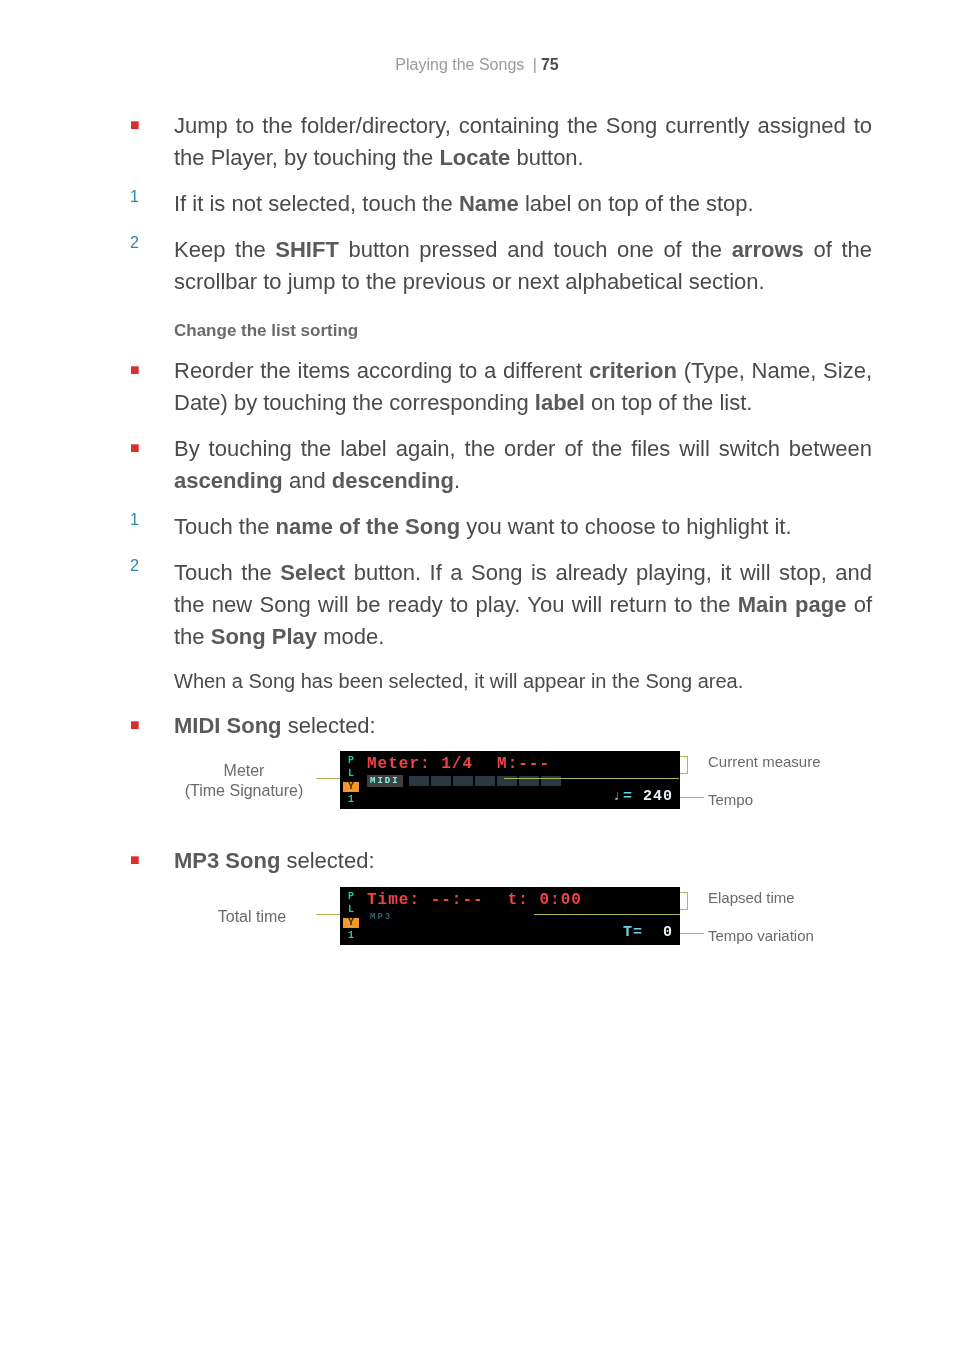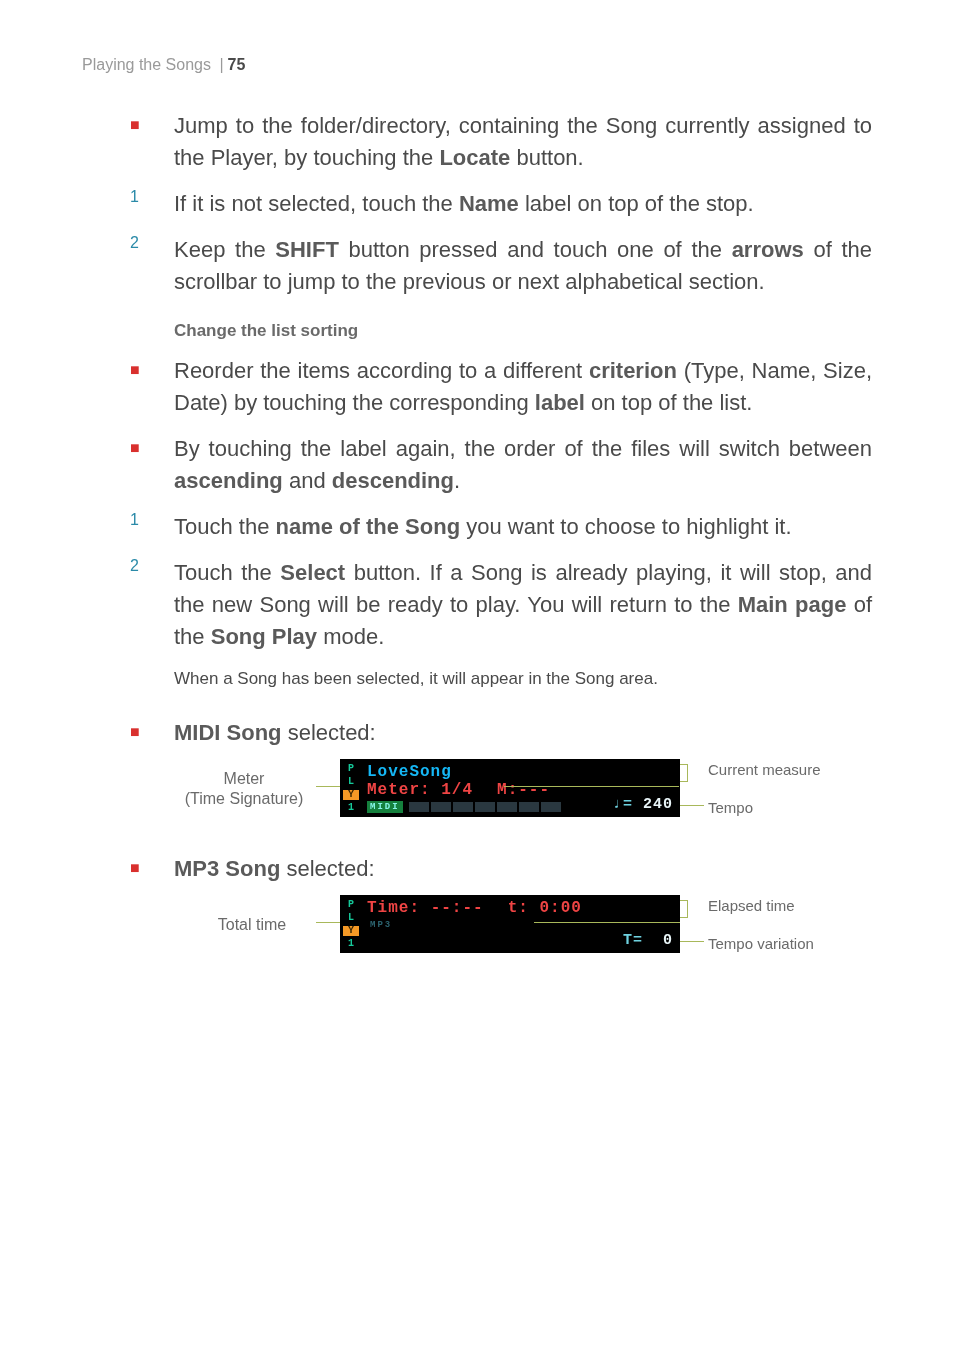--- a/index.html
+++ b/index.html
@@ -6,21 +6,21 @@
     body {
       font-family: -apple-system, BlinkMacSystemFont, "Segoe UI", Arial, sans-serif;
       width: 954px;
       height: 1354px;
       background: #fff;
       color: #4a4a4a;
       padding: 56px 82px 56px 82px;
       position: relative;
     }
     .header {
-      text-align: left;
+      text-align: center;
       font-size: 16px;
       color: #9a9a9a;
       margin-bottom: 36px;
     }
     .header .sep { color: #9a9a9a; margin: 0 4px; }
     .header .pnum { color: #4a4a4a; font-weight: 700; }
     .content { padding-left: 48px; }
     .item {
       display: flex;
       margin-bottom: 14px;
@@ -41,25 +41,25 @@
     .heading {
       font-weight: 600;
       color: #6a6a6a;
       font-size: 17px;
       margin-top: 24px;
       margin-bottom: 14px;
       padding-left: 44px;
     }
     .body .bold { font-weight: 600; color: #5a5a5a; }
     .plain-para {
-      font-size: 17px;
+      font-size: 20px;
       line-height: 1.45;
       color: #4a4a4a;
       padding-left: 44px;
-      margin-bottom: 26px;
+      margin-bottom: 14px;
     }
 
     
     .lcd-wrap {
       position: relative;
       margin: 10px 0 24px 44px;
       height: 70px;
     }
     .lcd-labels-left {
       position: absolute;
@@ -124,21 +124,21 @@
       align-items: center;
       gap: 6px;
       margin-top: 2px;
     }
     .lcd-tag {
       font-size: 9px;
       font-weight: 700;
       letter-spacing: 2px;
       padding: 1px 3px;
     }
-    .lcd-tag.midi { background: #15803d; color: #88f5e8; }
+    .lcd-tag.midi { background: #404040; color: #88f5e8; }
     .lcd-tag.mp3 { color: #2c6470; }
     .lcd-slots { display:flex; gap:2px; }
     .lcd-slot { width:20px; height:10px; background:#2a3840; }
     .lcd-tempo {
       position: absolute;
       right: 6px;
       bottom: 3px;
       color: #e8f4f7;
       font-size: 15px;
       font-weight: 700;
@@ -238,21 +238,20 @@
     <div class="callout-line" style="left:142px; top:27px; width:24px;"></div>
 
     <div class="lcd-panel" style="left:166px; top:0;">
       <div class="lcd-side">
         <span>P</span>
         <span>L</span>
         <span class="hl">Y</span>
         <span>1</span>
       </div>
       <div class="lcd-main">
-        <div class="lcd-title">LoveSong</div>
         <div class="lcd-line2">
           <span><span>Meter:</span> <span>1/4</span></span>
           <span><span>M:</span><span>---</span></span>
         </div>
         <div class="lcd-bottom">
           <span class="lcd-tag midi">MIDI</span>
           <div class="lcd-slots">
             <div class="lcd-slot"></div>
             <div class="lcd-slot"></div>
             <div class="lcd-slot"></div>

